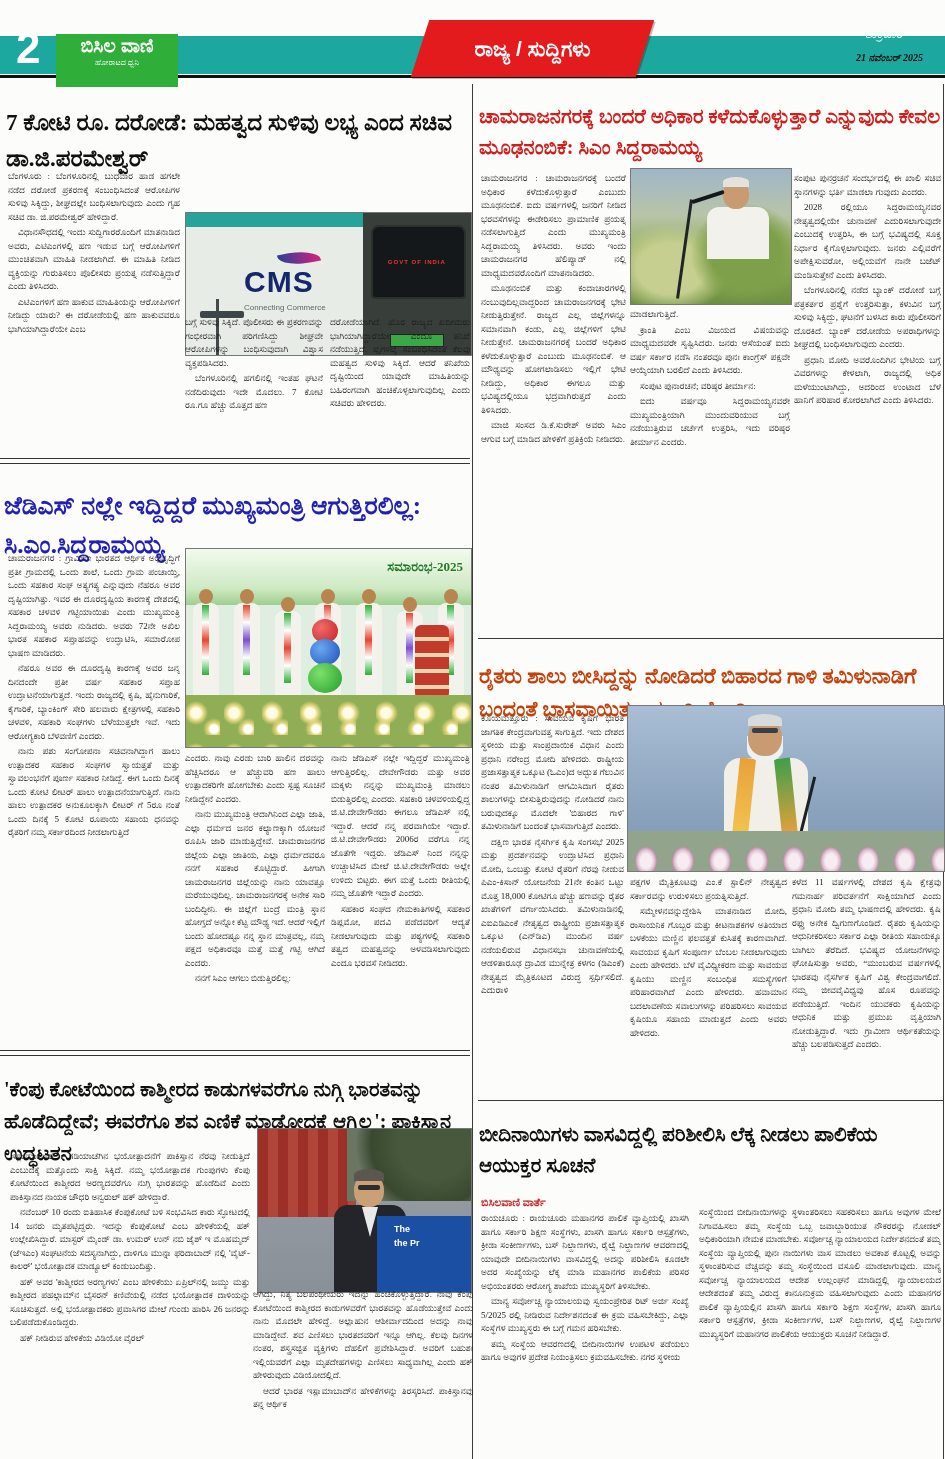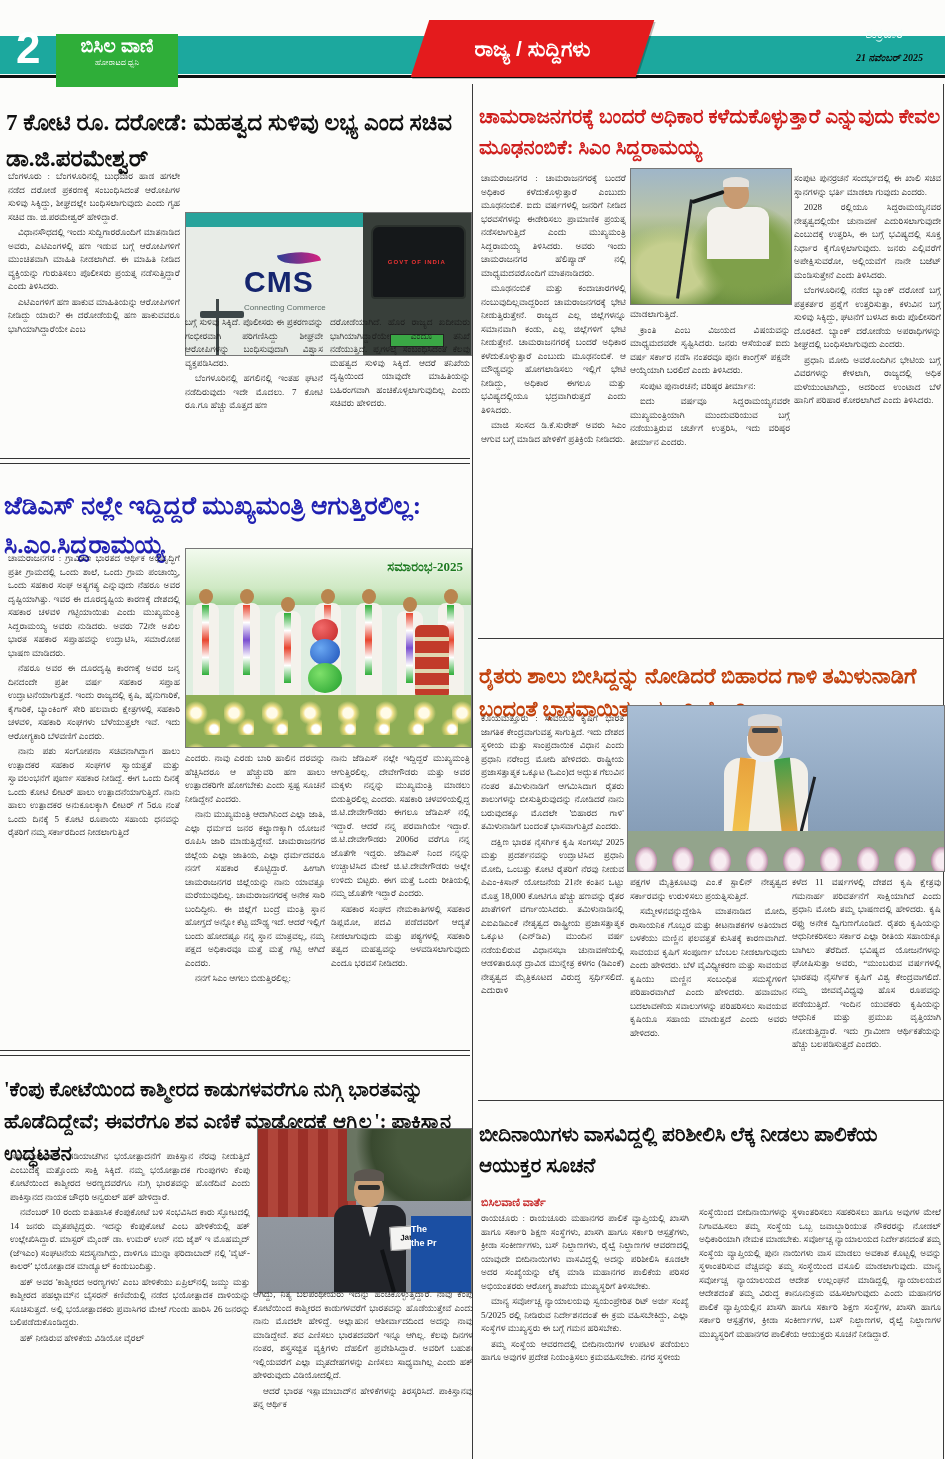--- a/index.html
+++ b/index.html
@@ -112,21 +112,21 @@
   .pak-head{position:absolute;left:96px;top:44px;width:30px;height:34px;border-radius:50% 50% 45% 45%;background:#caa077;}
   .pak-hair{position:absolute;left:96px;top:40px;width:30px;height:12px;border-radius:50% 50% 0 0;background:#5c5650;}
   .pak-glass{position:absolute;left:100px;top:56px;width:22px;height:5px;background:#2c2c2c;border-radius:2px;}
   .pak-suit{position:absolute;left:76px;top:76px;width:72px;height:87px;border-radius:14px 14px 0 0;background:#23252a;}
   .pak-shirt{position:absolute;left:104px;top:78px;width:16px;height:30px;background:#e9e9e9;clip-path:polygon(0 0,100% 0,50% 100%);}
   .pak-mic{position:absolute;left:128px;top:120px;width:4px;height:44px;background:#101215;transform:rotate(-16deg);}
   .pak-card{position:absolute;left:132px;top:96px;width:58px;height:22px;background:#f4f4f2;border:1px solid #999;
             transform:rotate(-4deg);color:#16181c;font-size:8px;font-weight:bold;text-align:center;line-height:22px;
             font-family:"Liberation Sans",sans-serif;}
   .pak-board{position:absolute;right:0;bottom:0;width:60px;height:64px;background:#1b4fa3;color:#fff;
-            font-size:9px;font-weight:bold;padding:6px 0;font-family:"Liberation Sans",sans-serif;line-height:1.6;}
+            font-size:9px;font-weight:bold;padding:6px 17px;font-family:"Liberation Sans",sans-serif;line-height:1.6;}
 </style>
 </head>
 <body>
 
 <div class="page">
 
   <div class="teal-bar"></div>
   <div class="header-rule"></div>
   <div class="pageno">2</div>
   <div class="brandbox">

